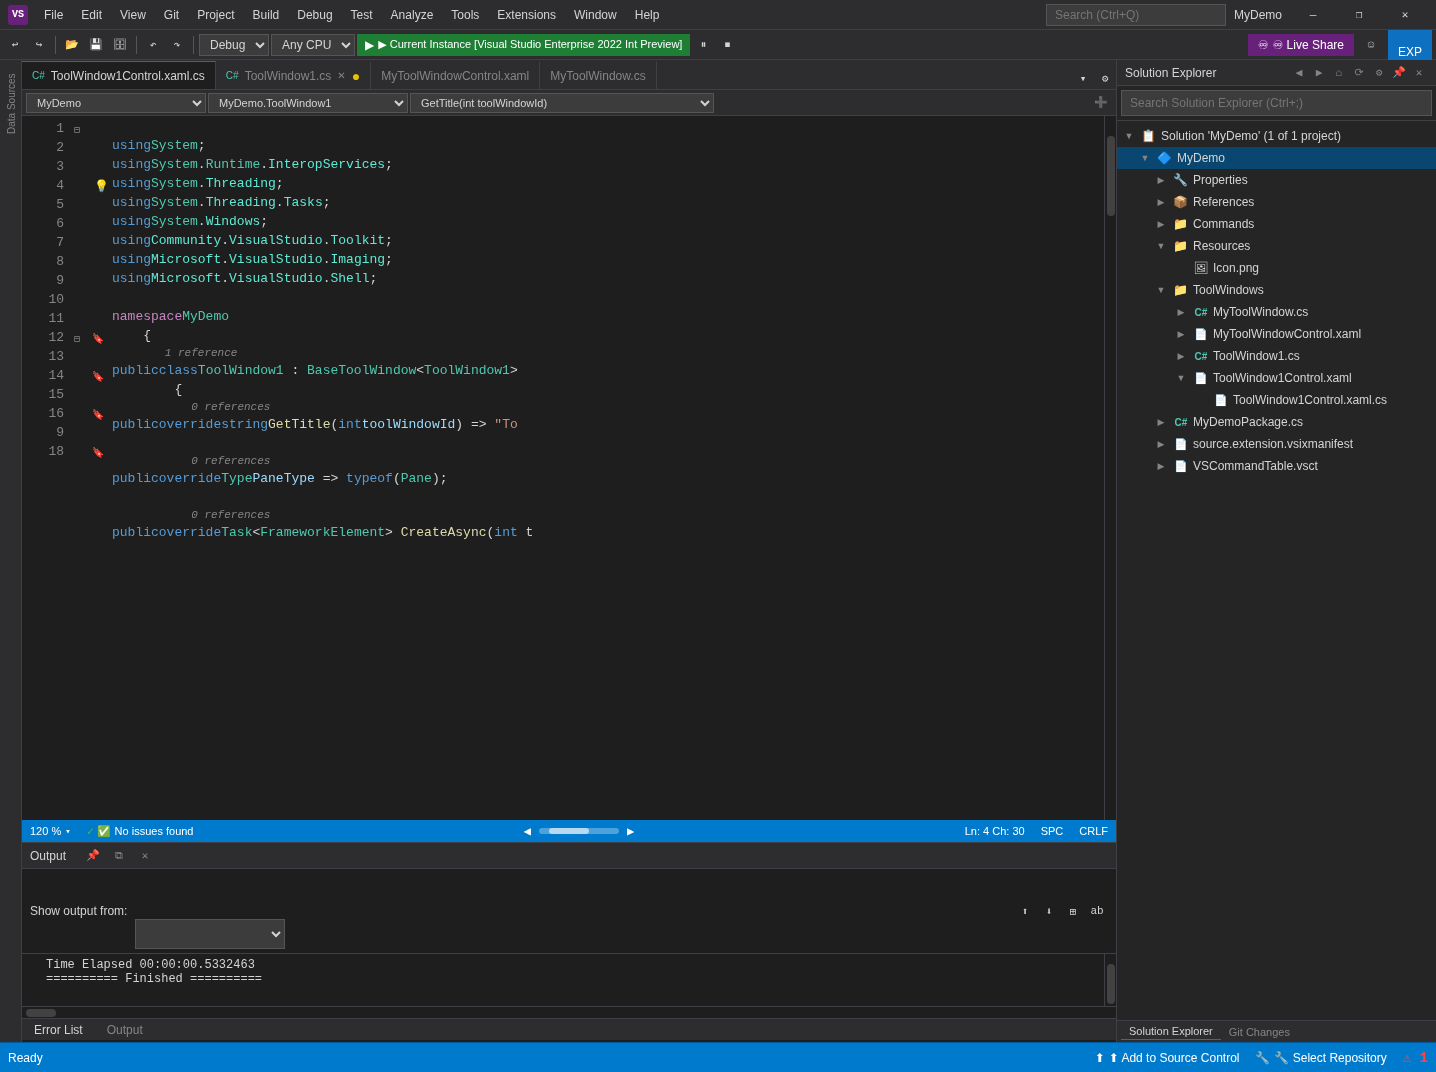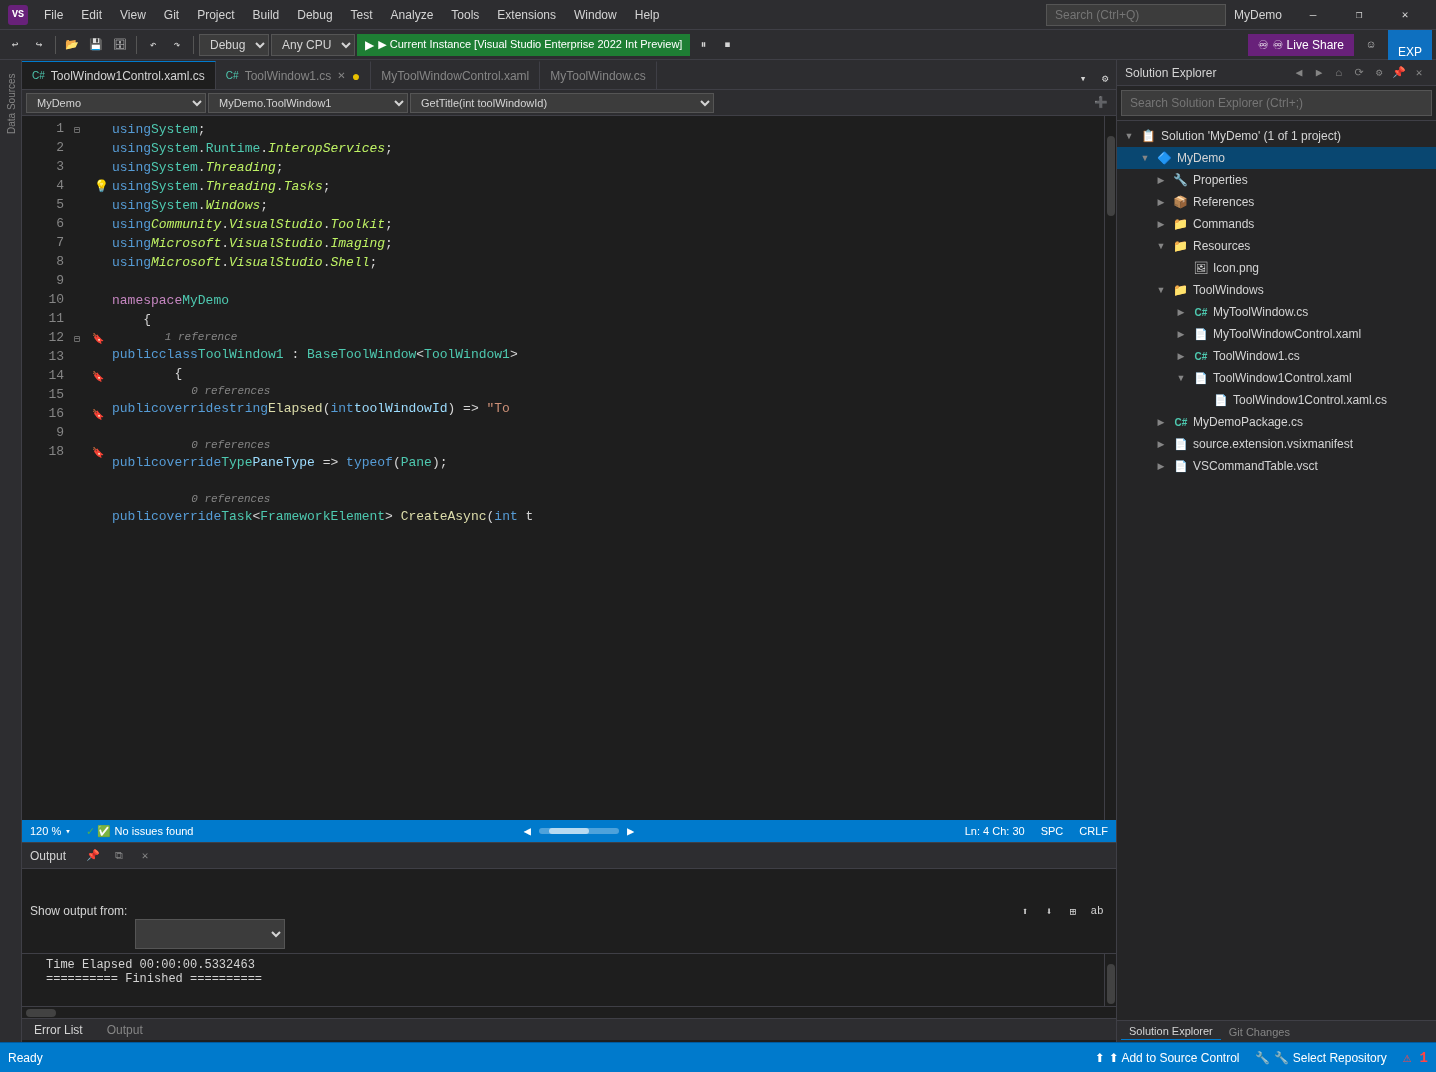--- a/index.html
+++ b/index.html
@@ -232,36 +232,36 @@
     }
     .line-numbers div { height: 19px; display: flex; align-items: center; justify-content: flex-end; }
     .gutter {
       width: 30px;
       background: #1e1e1e;
       flex-shrink: 0;
       position: relative;
     }
     .code-lines {
       flex: 1;
-      padding: 4px 0;
+      padding: 20px 0;
       overflow: hidden;
     }
     .code-line {
       height: 19px;
       line-height: 19px;
       font-size: 13px;
       white-space: pre;
       display: flex; align-items: center;
     }
     .kw { color: #569cd6; }
     .kw2 { color: #c586c0; }
     .type { color: #4ec9b0; }
     .string { color: #ce9178; }
     .method { color: #dcdcaa; }
-    .ns { color: #bef264; font-style: italic; }
+    .ns { color: #5eead4; }
 
     
     .v-scrollbar {
       width: 12px;
       background: #1e1e1e;
       border-left: 1px solid #3f3f46;
     }
     .v-scrollbar-thumb {
       width: 8px;
       margin: 2px;
@@ -583,21 +583,21 @@
           <div class="code-line">    {</div>
 
           <div class="code-line" style="height:16px; font-size:11px; color:#858585; font-style:italic;">        1 reference</div>
 
           <div class="code-line">        <span class="kw">public</span> <span class="kw">class</span> <span class="type">ToolWindow1</span> : <span class="type">BaseToolWindow</span>&lt;<span class="type">ToolWindow1</span>&gt;</div>
 
           <div class="code-line">        {</div>
 
           <div class="code-line" style="height:16px; font-size:11px; color:#858585; font-style:italic;">            0 references</div>
 
-          <div class="code-line">            <span class="kw">public</span> <span class="kw">override</span> <span class="kw">string</span> <span class="method">Elapsed</span>(<span class="kw">int</span> <span style="color:#9cdcfe;">toolWindowId</span>) =&gt; <span class="string">"To</span></div>
+          <div class="code-line">            <span class="kw">public</span> <span class="kw">override</span> <span class="kw">string</span> <span class="method">GetTitle</span>(<span class="kw">int</span> <span style="color:#9cdcfe;">toolWindowId</span>) =&gt; <span class="string">"To</span></div>
 
           <div class="code-line"></div>
 
           <div class="code-line" style="height:16px; font-size:11px; color:#858585; font-style:italic;">            0 references</div>
 
           <div class="code-line">            <span class="kw">public</span> <span class="kw">override</span> <span class="type">Type</span> <span style="color:#9cdcfe;">PaneType</span> =&gt; <span class="kw">typeof</span>(<span class="type">Pane</span>);</div>
 
           <div class="code-line"></div>
 
           <div class="code-line" style="height:16px; font-size:11px; color:#858585; font-style:italic;">            0 references</div>

